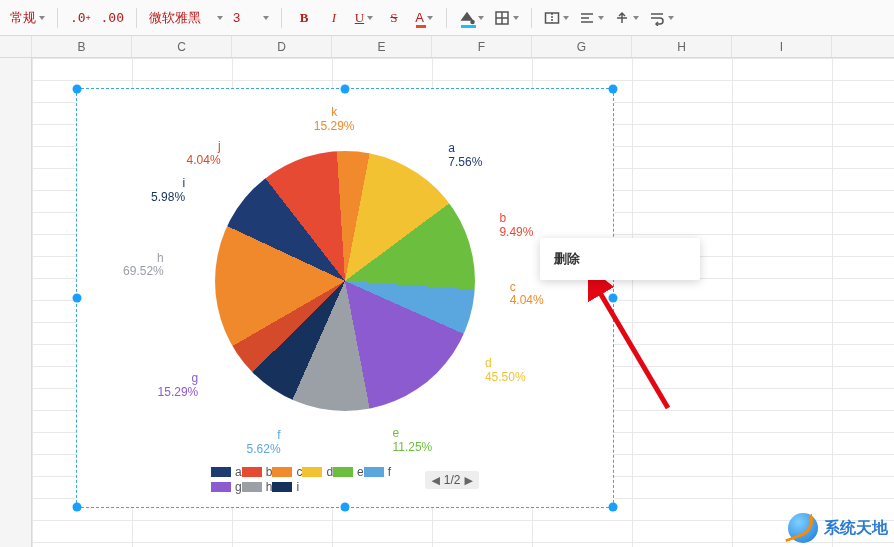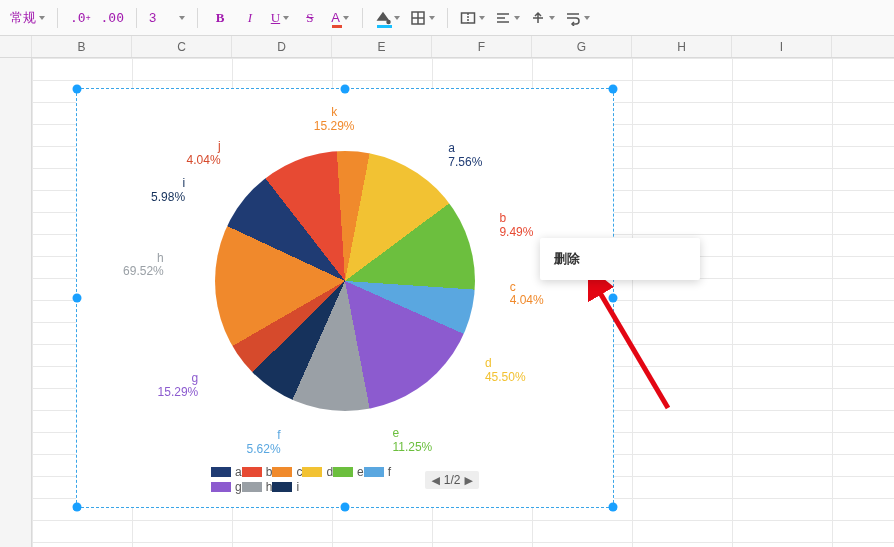--- a/index.html
+++ b/index.html
@@ -23,21 +23,21 @@
     gap: 2px;
     background: #fafafa;
   }
   .tbtn {
     height: 26px;
     min-width: 28px;
     display: inline-flex;
     align-items: center;
     justify-content: center;
     padding: 0 4px;
-    color: #a21caf;
+    color: #b91c1c;
     cursor: pointer;
     border-radius: 3px;
     font-size: 13px;
     position: relative;
     text-align: center;
   }
   .tbtn .caret {
     width: 0; height: 0;
     border-left: 3px solid transparent;
     border-right: 3px solid transparent;
@@ -185,20 +185,24 @@
 
 <div class="toolbar">
   <div class="tbtn">
     <span>常规</span>
       <span class="caret"></span>
   </div>
   <div class="sep"></div>
   <div class="tbtn" style="font-family:monospace;">.0<sub style="font-size:8px;">+</sub></div>
   <div class="tbtn" style="font-family:monospace;">.00</div>
   <div class="sep"></div>
+  <div class="tbtn" style="min-width:82px;justify-content:space-between;">
+    <span>微软雅黑</span>
+      <span class="caret"></span>
+  </div>
   <div class="tbtn" style="min-width:44px;justify-content:space-between;">
     <span>3</span>
       <span class="caret"></span>
   </div>
   <div class="sep"></div>
   <div class="tbtn bold-icon">B</div>
   <div class="tbtn italic-icon">I</div>
   <div class="tbtn underline-icon">U<span class="caret"></span></div>
   <div class="tbtn strike-icon">S</div>
   <div class="tbtn">A<span class="colorbar" style="background:#e74a33"></span><span class="caret"></span></div>
@@ -343,13 +347,19 @@
   <svg class="arrow" width="100" height="140">
     <defs>
       <marker id="ah" markerWidth="10" markerHeight="10" refX="2" refY="3" orient="auto">
         <path d="M0,0 L0,6 L8,3 Z" fill="#e30613"></path>
       </marker>
     </defs>
     <line x1="80" y1="130" x2="8" y2="8" stroke="#e30613" stroke-width="5" marker-end="url(#ah)"></line>
   </svg>
 
   <div class="wm"></div>
+  <div class="brand">
+    <div class="globe">
+        <div class="swoosh"></div>
+      </div>
+    <span>系统天地</span>
+  </div>
 </div>
 
 </body></html>

